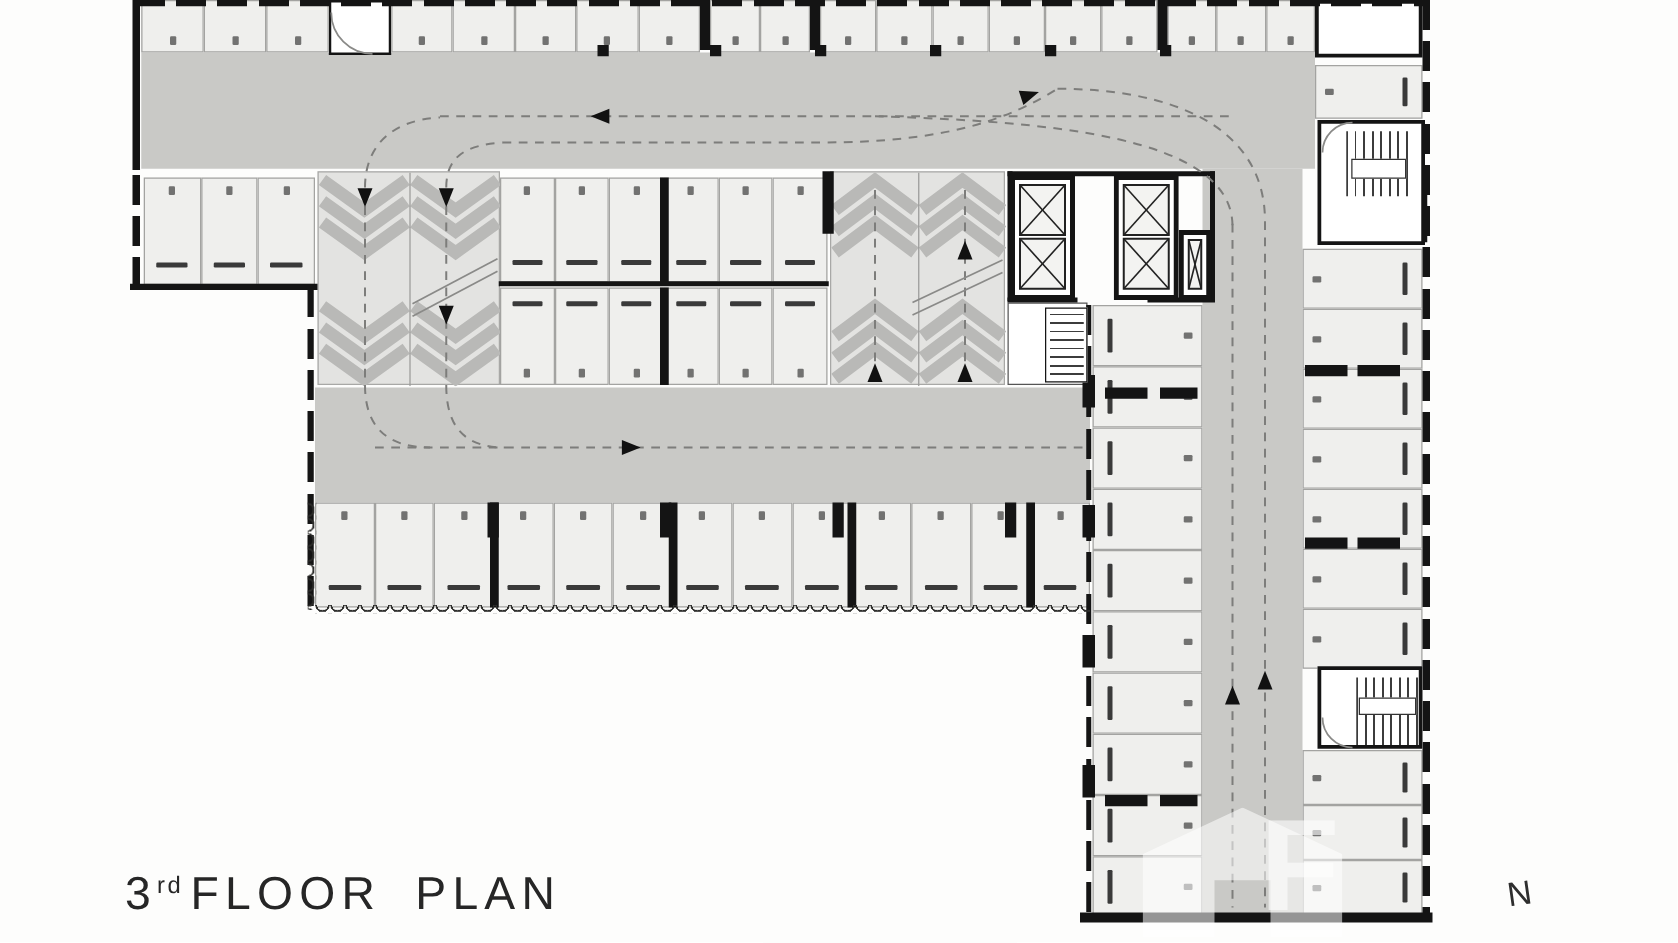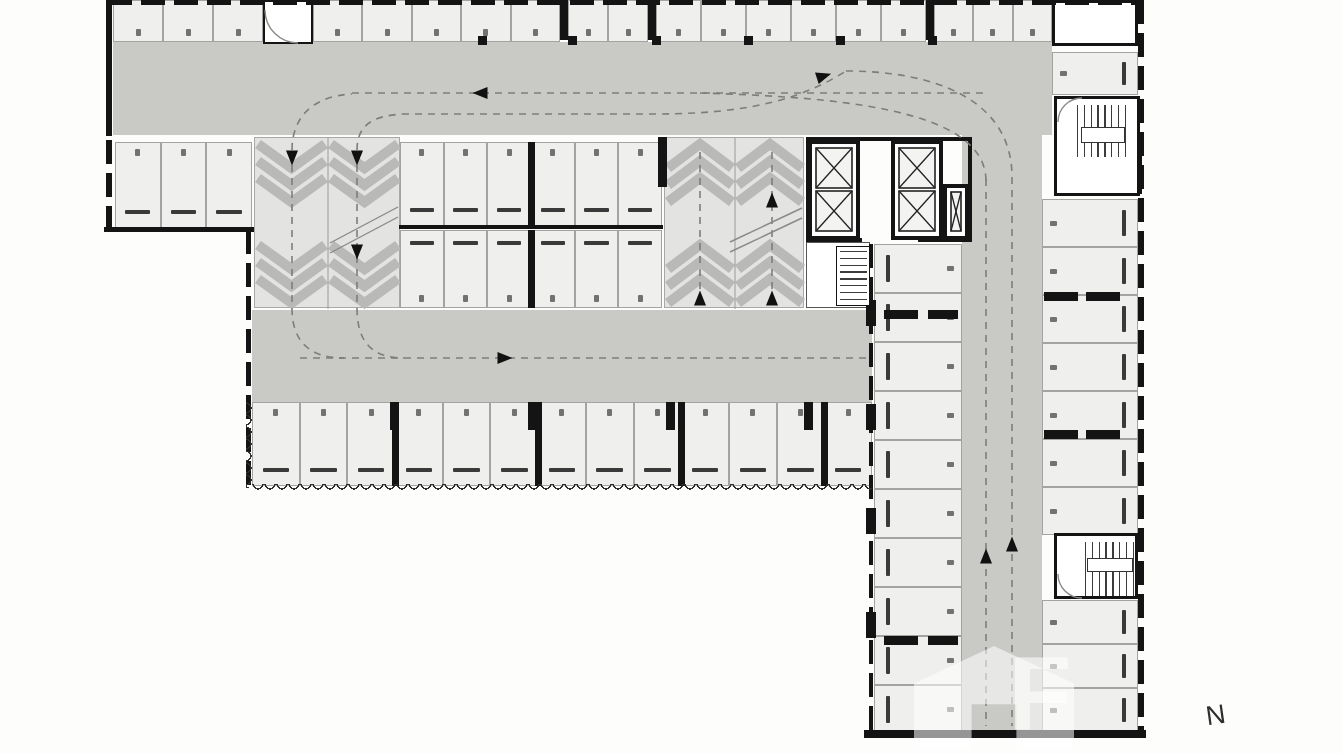--- a/index.html
+++ b/index.html
@@ -482,15 +482,18 @@
       <div class="abs" style="left: 505px; top: 358px; width: 0px; height: 0px; border-top: 6.5px solid transparent; border-bottom: 6.5px solid transparent; border-left: 15px solid rgb(17, 17, 17); transform: translate(-50%, -50%);"></div>
       <div class="abs" style="left: 986px; top: 556px; width: 0px; height: 0px; border-left: 6.5px solid transparent; border-right: 6.5px solid transparent; border-bottom: 15px solid rgb(17, 17, 17); transform: translate(-50%, -50%);"></div>
       <div class="abs" style="left: 1012px; top: 544px; width: 0px; height: 0px; border-left: 6.5px solid transparent; border-right: 6.5px solid transparent; border-bottom: 15px solid rgb(17, 17, 17); transform: translate(-50%, -50%);"></div>
     </div>
 
   <div class="wm">
     <div class="wm-house"></div>
     <div class="wm-letter">F</div>
   </div>
 
+  <div id="title">
+    <span>3</span><sup>rd</sup><span>FLOOR PLAN</span>
+  </div>
 
   <div id="north">N</div>
 </div>
 
 </body></html>

